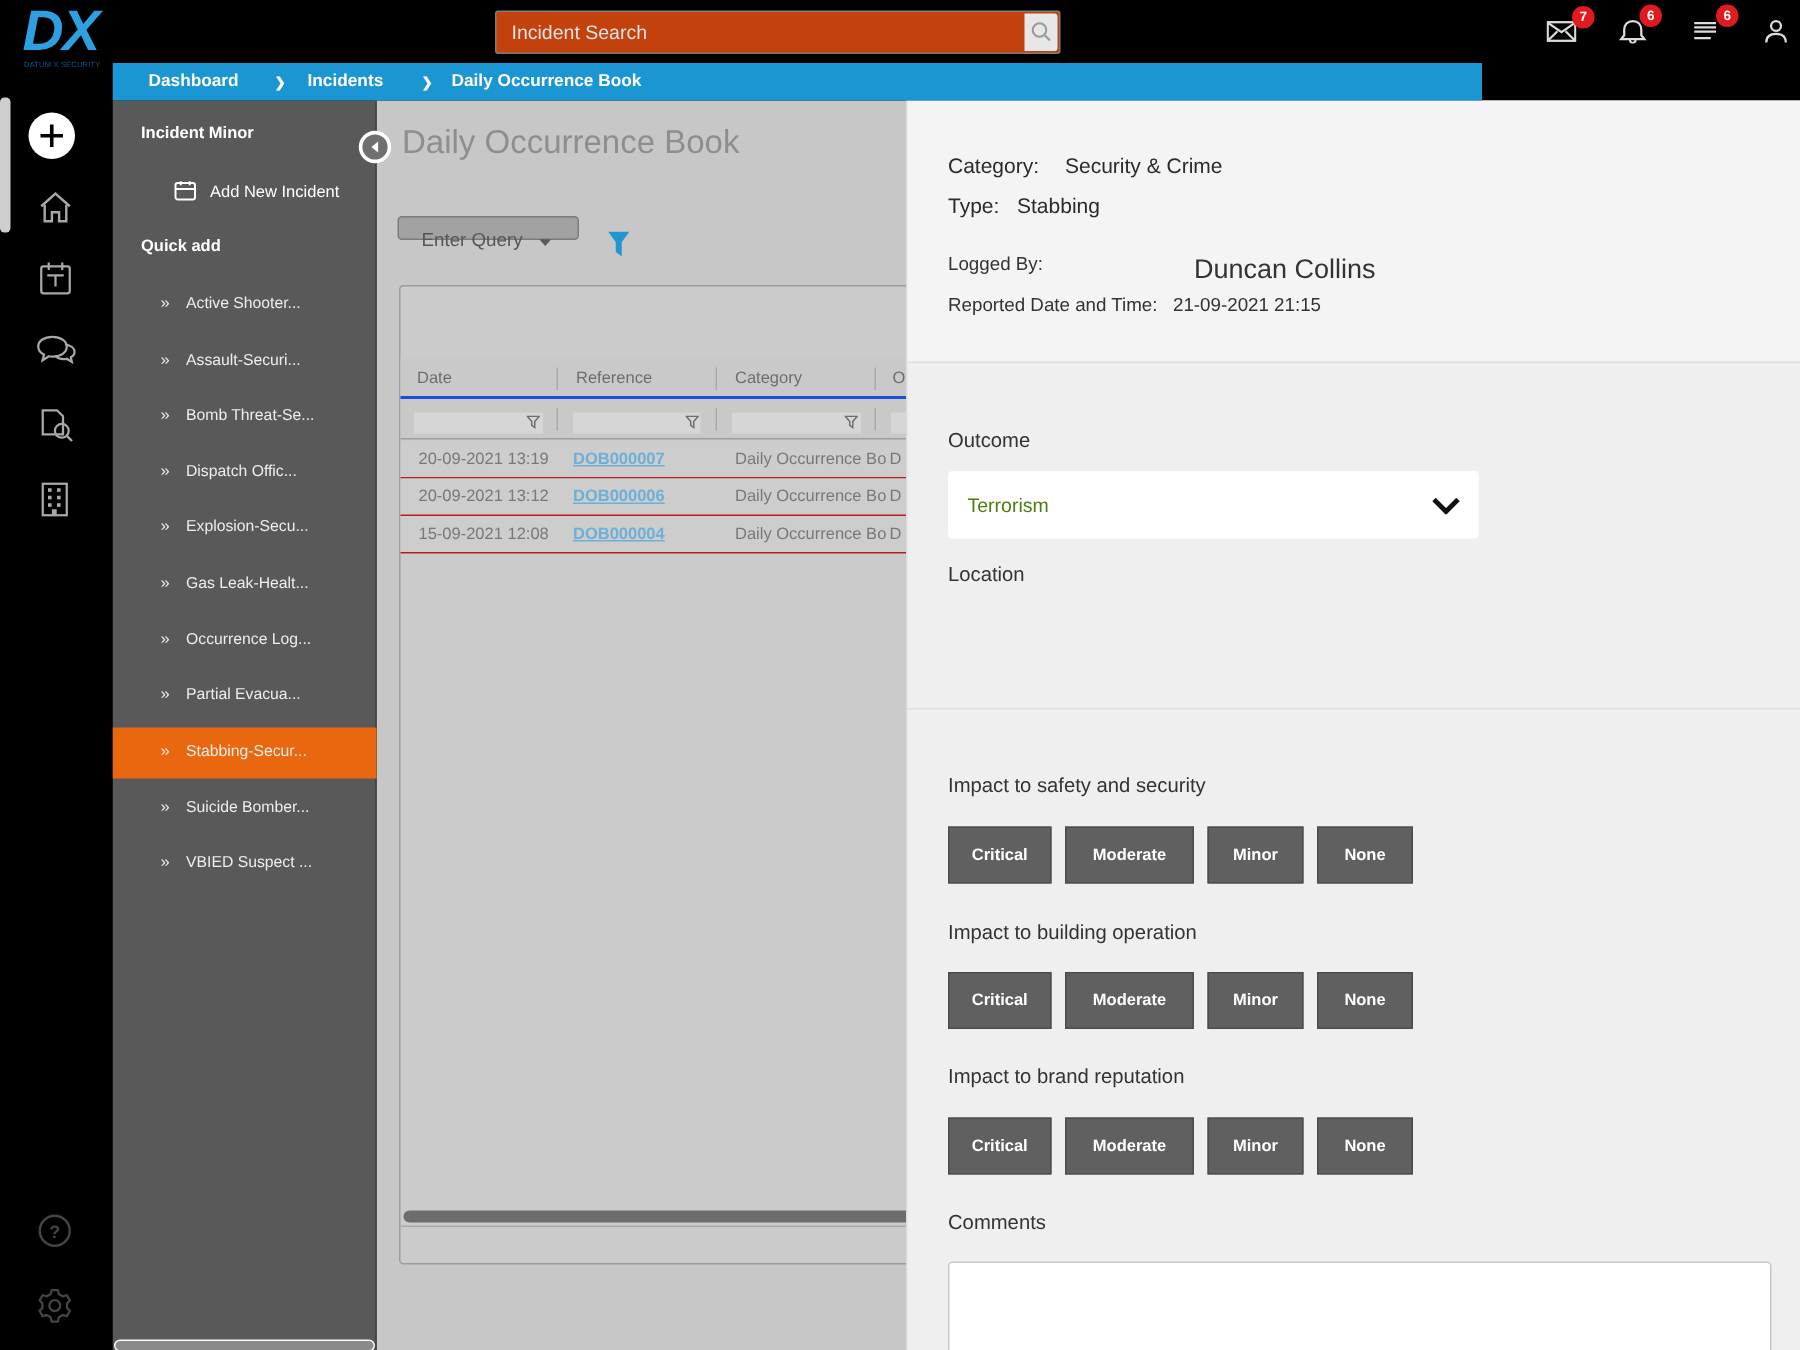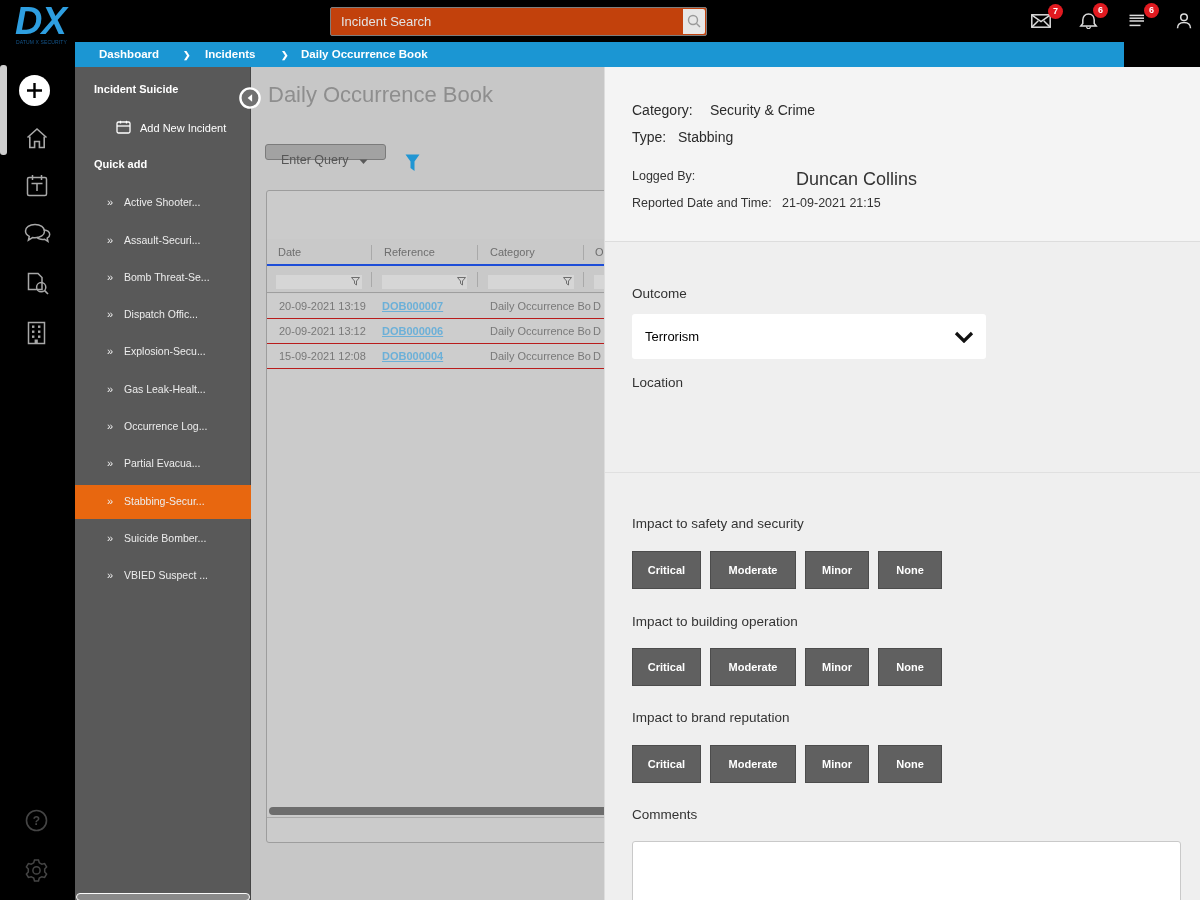--- a/index.html
+++ b/index.html
@@ -8,21 +8,21 @@
 #stage { position:relative; width:1200px; height:900px; }
 
 #topbar { left:0; top:0; width:1200px; height:42px; background:#000; z-index:50; }
 #logo { left:15px; top:0px; width:64px; height:42px; color:#2e9fe1; font-style:italic; font-weight:bold; font-size:38px; letter-spacing:-1px; }
 #logotag { left:16px; top:40px; width:90px; height:6px; color:#14568c; font-size:9px; letter-spacing:0.2px; white-space:nowrap; transform:scale(0.56); transform-origin:0 0; }
 #searchbox { left:330px; top:7px; width:377px; height:29px; border:1px solid #7e7e7e; background:#c2410c; border-radius:2px; }
 #searchbox span { position:absolute; left:10px; top:6px; color:#e3e3e3; font-size:13px; }
 #searchbtn { right:1px; top:1px; position:absolute; width:22px; height:25px; background:#e7e7e7; border-radius:0 2px 2px 0; }
 .badge { position:absolute; width:15px; height:15px; background:#e11a20; border-radius:50%; color:#fff; font-size:9px; font-weight:bold; text-align:center; line-height:15px; }
 
-#bluebar { left:75px; top:42px; width:1049px; height:25px; background:#1b96d3; color:#fff; z-index:40; }
+#bluebar { left:75px; top:42px; width:913px; height:25px; background:#1b96d3; color:#fff; z-index:40; }
 #bluebar span { position:absolute; top:6px; font-size:11.5px; font-weight:bold; }
 
 #rail { left:0; top:42px; width:75px; height:858px; background:#000; z-index:45; }
 #railscroll { left:0px; top:23px; width:7px; height:90px; background:#cfcfcf; border-radius:3px; }
 #plusbtn { left:19px; top:33px; width:31px; height:31px; background:#fff; border-radius:50%; }
 
 #sidebar { left:75px; top:67px; width:176px; height:833px; background:#595959; border-right:1px solid #454545; z-index:30; }
 #sidebar .hd { position:absolute; left:19px; color:#fff; font-size:11px; font-weight:bold; }
 .qitem { position:absolute; left:0; width:176px; height:37px; color:#ededed; font-size:10.5px; }
 .qitem .chev { position:absolute; left:32px; top:12px; font-size:11px; letter-spacing:-2px; }
@@ -40,21 +40,21 @@
 .tfilter { position:absolute; left:0; top:75px; width:351px; height:27px; background:#c9c9c9; border-bottom:1px solid #9e9e9e; }
 .fbox { position:absolute; top:9px; height:14px; background:#d6d6d6; }
 .trow { position:absolute; left:0; width:351px; height:25px; background:#cdcdcd; border-bottom:1px solid #b91c1c; color:#787878; font-size:11px; }
 .trow a { color:#6cb0d8; text-decoration:underline;font-weight:bold; }
 .csep { position:absolute; top:6px; width:1px; height:15px; background:#a9a9a9; }
 #hscroll { left:2px; top:616px; width:349px; height:8px; background:#6d6d6d; border-radius:4px; }
 
 #rightpanel { left:604px; top:67px; width:596px; height:833px; background:#efefef; z-index:20; border-left:1px solid #ddd; }
 #rtop { left:0; top:0; width:596px; height:175px; background:#f4f4f4; border-bottom:1px solid #ddd; }
 #rightpanel .lab { position:absolute; left:27px; color:#333; font-size:13.5px; }
-.rsel { position:absolute; left:27px; width:354px; height:45px; background:#fff; border-radius:3px; color:#000000; font-size:13px; }
+.rsel { position:absolute; left:27px; width:354px; height:45px; background:#fff; border-radius:3px; color:#4d7c0f; font-size:13px; }
 .rsel span { position:absolute; left:13px; top:15px; }
 .impbtn { position:absolute; top:0; height:38px; background:#606060; border:1px solid #4c4c4c; color:#fff; font-size:11px; font-weight:bold; text-align:center; }
 #comments { position:absolute; left:27px; top:774px; width:549px; height:80px; background:#fff; border:1px solid #c9c9c9; border-radius:3px; }
 #divider2 { left:0; top:405px; width:596px; height:1px; background:#e0e0e0; }
 </style>
 </head>
 <body>
 <div id="stage">
 
   <div class="abs" id="midpanel">
@@ -166,21 +166,21 @@
   </div>
 
   <div class="abs" style="left:236px;top:84px;z-index:35">
     <svg width="28" height="28" viewBox="0 0 28 28">
       <circle cx="14" cy="14" r="9.6" fill="#707070" stroke="#fff" stroke-width="2.4"></circle>
       <path d="M16.1 10.3 L11.6 14 L16.1 17.7 Z" fill="#fff"></path>
     </svg>
   </div>
 
   <div class="abs" id="sidebar">
-    <div class="hd" style="top:16px">Incident Suicide</div>
+    <div class="hd" style="top:16px">Incident Minor</div>
     <svg style="position:absolute;left:41px;top:53px" width="15" height="15" viewBox="0 0 15 15">
       <rect x="1" y="2" width="13" height="11" rx="1.5" fill="none" stroke="#fff" stroke-width="1.3"></rect>
       <line x1="1" y1="6" x2="14" y2="6" stroke="#fff" stroke-width="1.3"></line>
       <line x1="4.5" y1="0.8" x2="4.5" y2="3.5" stroke="#fff" stroke-width="1.3"></line>
       <line x1="10.5" y1="0.8" x2="10.5" y2="3.5" stroke="#fff" stroke-width="1.3"></line>
     </svg>
     <div class="hd" style="left:65px;top:55px;font-weight:normal;font-size:11px">Add New Incident</div>
     <div class="hd" style="top:91px;font-size:11px">Quick add</div>
     <div class="abs" id="orangebar"></div>
     <div class="qitem" style="top:117px">

